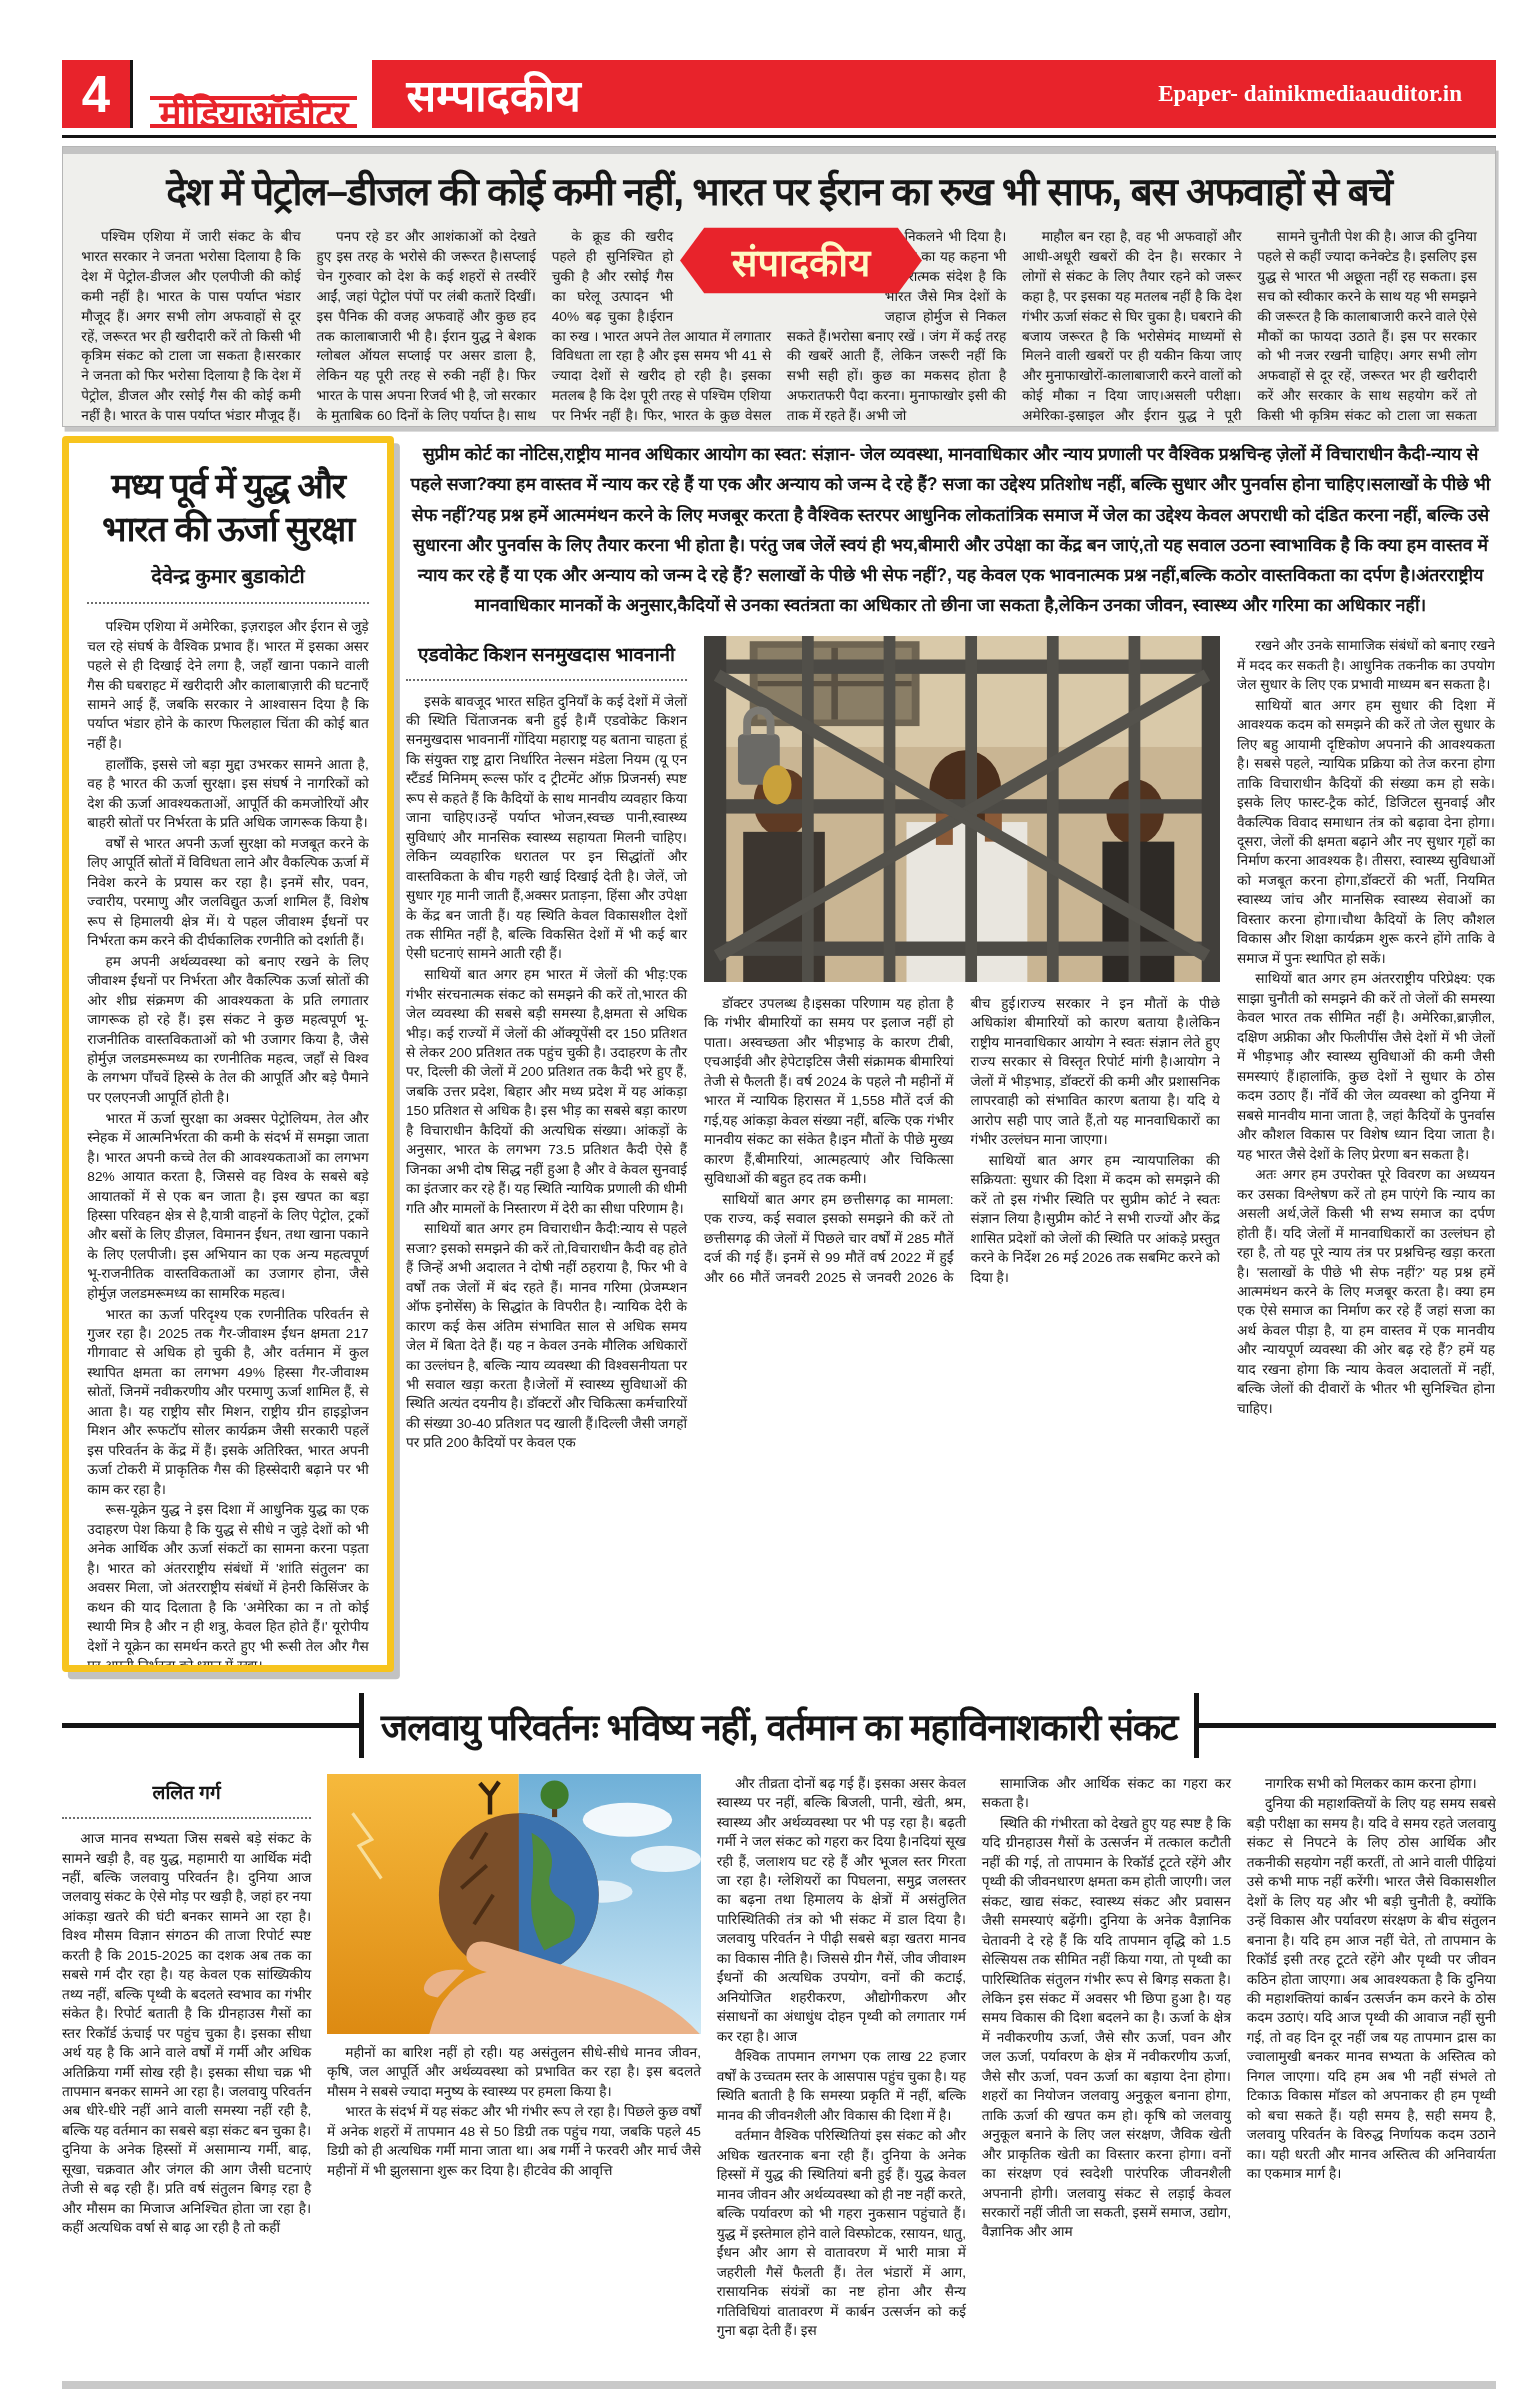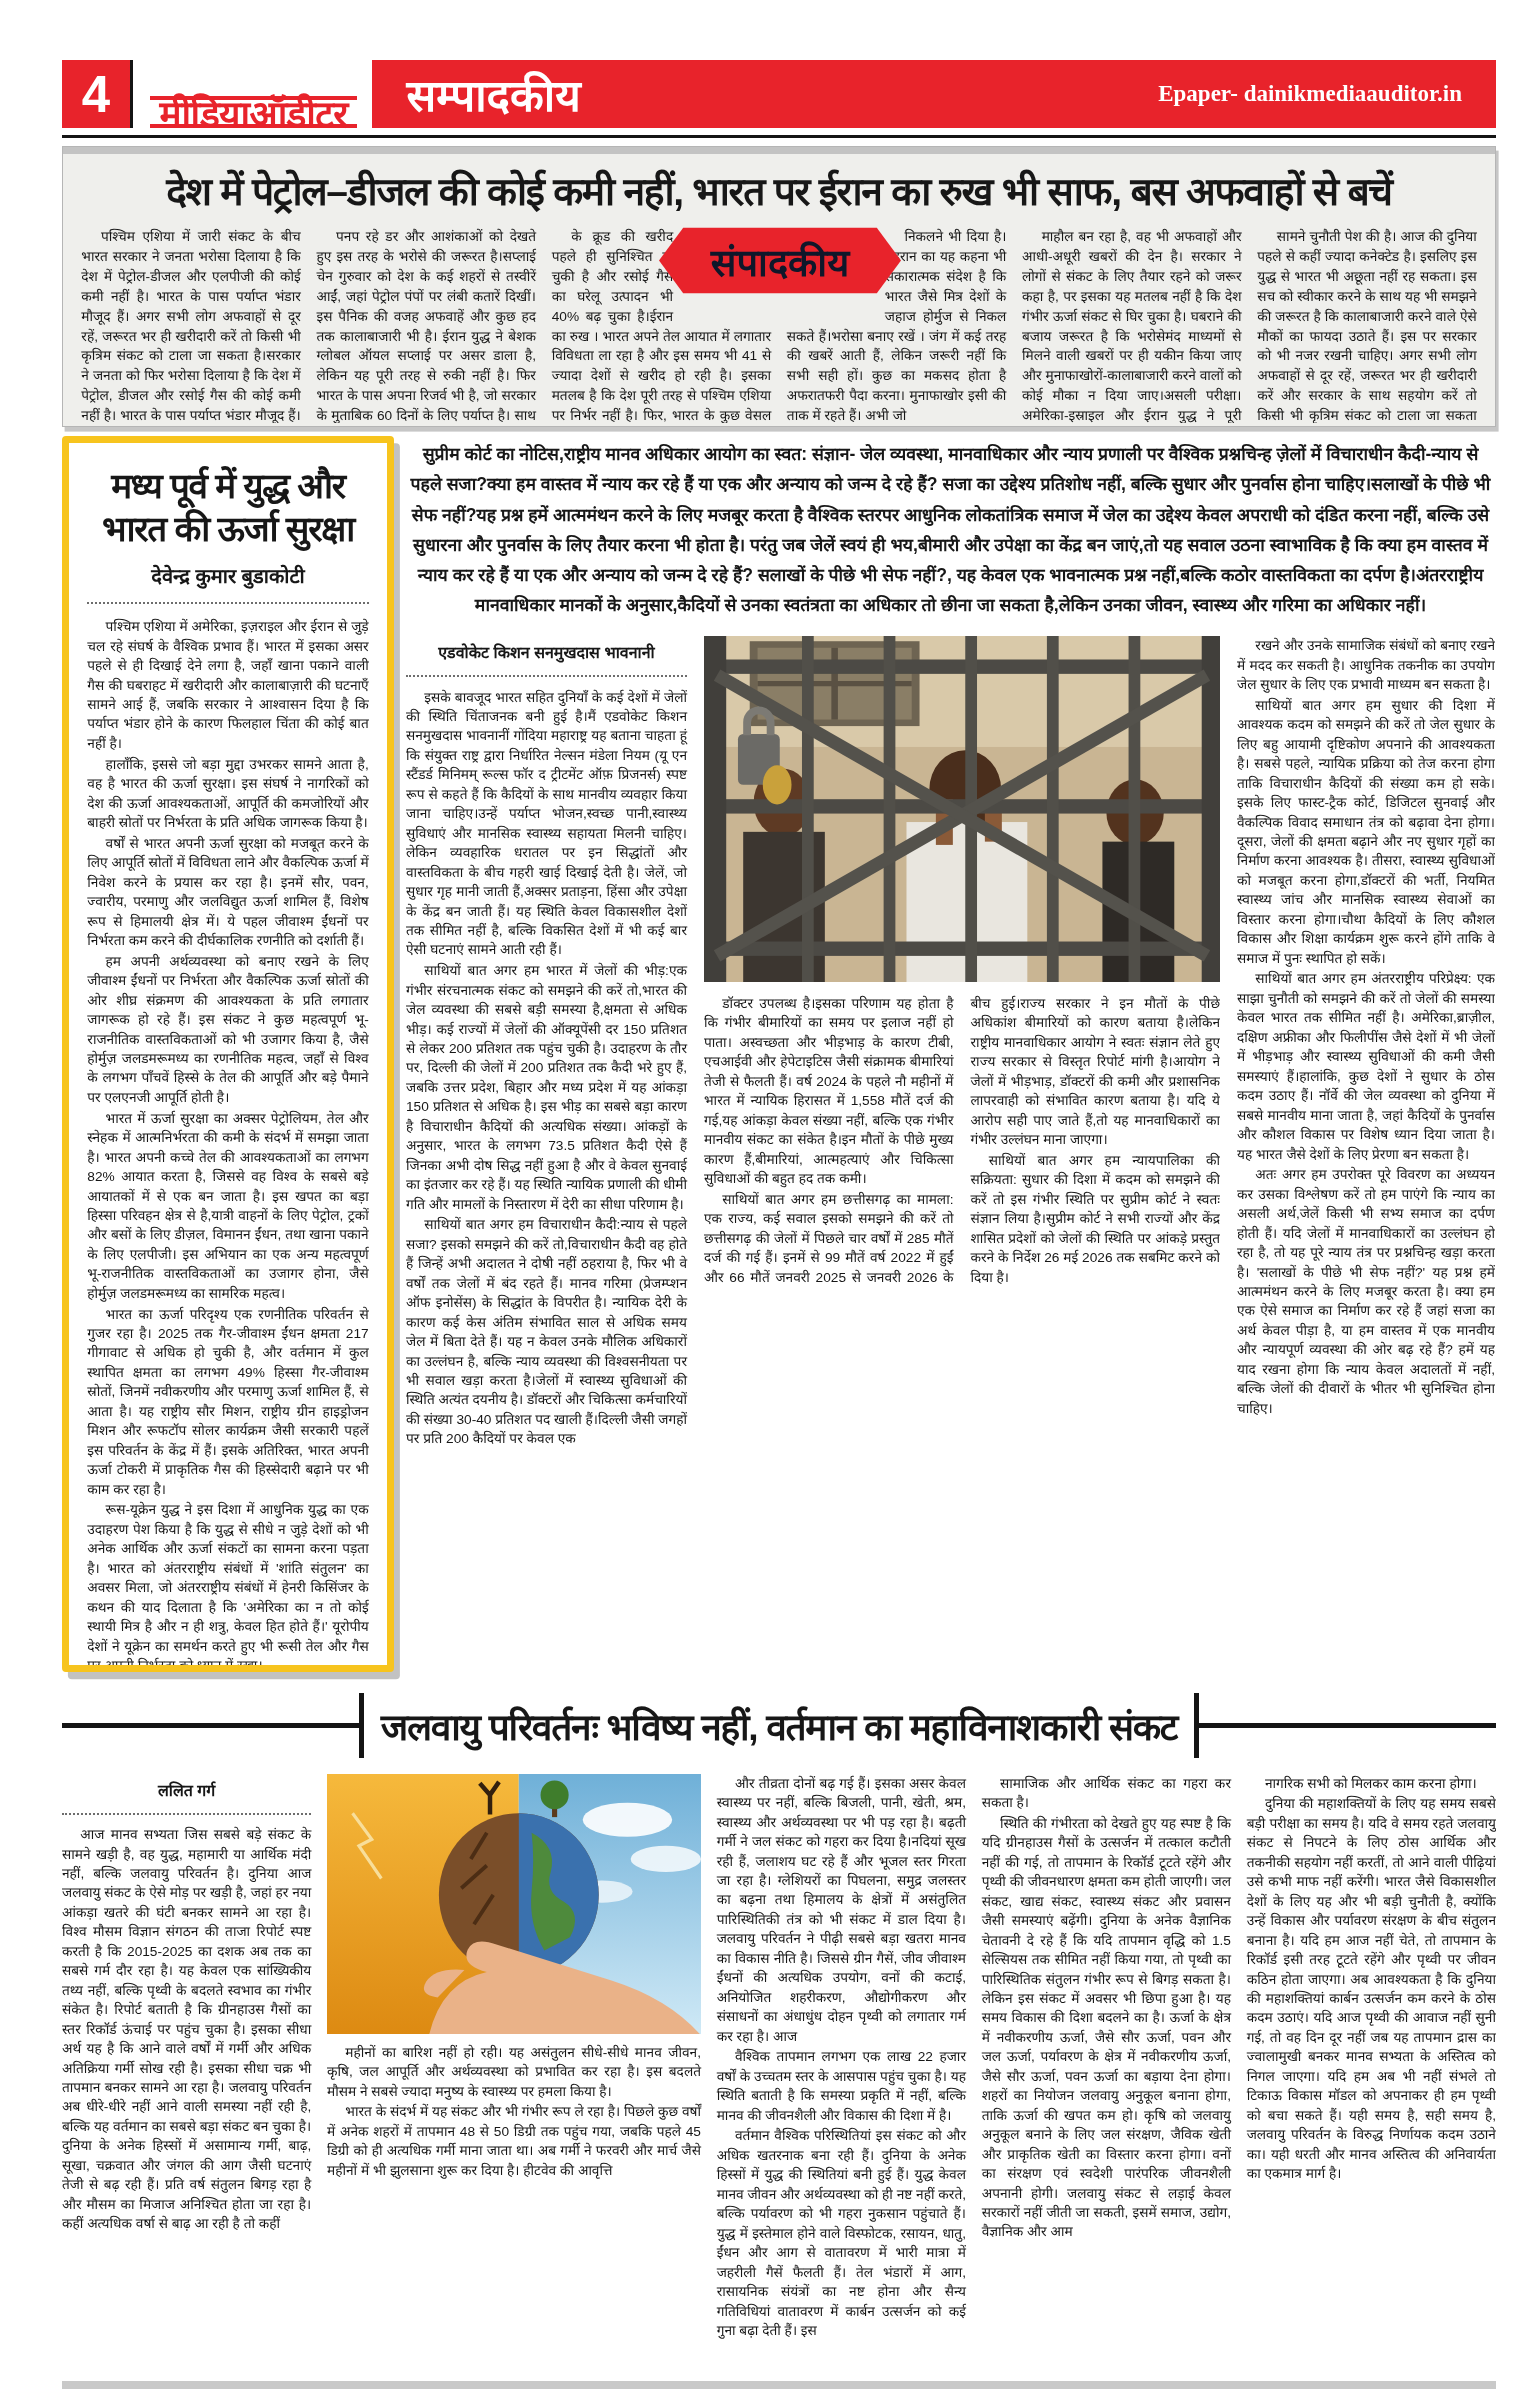--- a/index.html
+++ b/index.html
@@ -20,21 +20,21 @@
   .banner-epaper{font-size:23px;font-weight:bold;font-family:"Liberation Serif",serif;}
   .header-rule{position:absolute;left:62px;top:135px;width:1434px;height:2.6px;background:#141414;}
   
   .lead{position:absolute;left:62px;top:146px;width:1434px;height:281px;background:#efefec;
         border:1.3px solid #b5b5b5;box-shadow:2.6px 4.6px 0 #c6c6c6;box-sizing:border-box;}
   .lead::before{content:"";display:block;height:6.5px;background:#c3c3c3;}
   .lead-headline{text-align:center;font-size:39px;font-weight:bold;padding:9.1px 10.4px 2.6px;letter-spacing:-1.3px;}
   .lead-cols{display:flex;gap:15.7px;padding:9.1px 18.3px 0;height:196px;overflow:hidden;}
   .lead-col{flex:1;font-size:13.7px;line-height:1.45;text-align:justify;}
   .lead-col p{margin:0;text-indent:19.6px;}
-  .badge{position:absolute;left:596px;top:77px;width:242px;height:73px;background:var(--red);color:#0f172a;
+  .badge{position:absolute;left:617px;top:77px;width:242px;height:73px;background:var(--red);color:#fef9c3;
          display:flex;align-items:center;justify-content:center;font-size:38px;font-weight:bold;
          clip-path:polygon(0 50%,10% 5%,90% 5%,100% 50%,90% 95%,10% 95%);}
   .sp-r{float:right;width:98px;height:91px;}
   .sp-l{float:left;width:98px;height:91px;}
   
   .energy{position:absolute;left:62px;top:436px;width:332px;height:1236px;border:7.2px solid var(--yellow);
           border-radius:4px;background:#fff;box-shadow:5.9px 7.2px 0 #c2c2c2;box-sizing:border-box;
           padding:22px 18.3px;overflow:hidden;}
   .energy-headline{font-size:35px;font-weight:bold;text-align:center;line-height:1.22;letter-spacing:-1.3px;}
   .energy-byline{font-size:20px;font-weight:bold;text-align:center;margin-top:11.8px;padding-bottom:13px;
@@ -42,21 +42,21 @@
   .energy-body{margin-top:13px;}
   .energy-body p{font-size:14px;line-height:1.52;text-align:justify;text-indent:21px;margin:3.9px 0;}
   
   .prison{position:absolute;left:406px;top:432px;width:1089px;height:1240px;overflow:hidden;}
   .prison-headline{font-size:38px;font-weight:bold;text-align:center;letter-spacing:-1.3px;}
   .prison-standfirst{font-size:17.6px;font-weight:bold;text-align:center;line-height:1.72;margin-top:7px;padding:0 2.6px;}
   .prison-body{display:flex;gap:17px;margin-top:15.7px;height:960px;overflow:hidden;}
   .p-col1{width:281px;}
   .p-mid{width:516px;}
   .p-col4{flex:1;}
-  .byline-box{text-align:center;font-size:16px;font-weight:bold;padding:5.2px 0 11.8px;
+  .byline-box{text-align:center;font-size:19px;font-weight:bold;padding:5.2px 0 11.8px;
               border-bottom:2px dotted #6d6d6d;margin-bottom:10.4px;}
   .body-text p{font-size:13.7px;line-height:1.42;text-align:justify;text-indent:18.3px;margin:0 0 1.3px;}
   .photo-frame{width:100%;height:346px;}
   .photo-frame svg{width:100%;height:100%;display:block;}
   .p-midcols{column-count:2;column-gap:17px;margin-top:11.8px;height:586px;overflow:hidden;}
   
   .climate{position:absolute;left:62px;top:1693px;width:1434px;height:679px;overflow:hidden;}
   .climate-head{display:flex;align-items:center;}
   .hline{flex:1;height:4.6px;background:#141414;}
   .vbar{width:4.6px;height:65px;background:#141414;}

